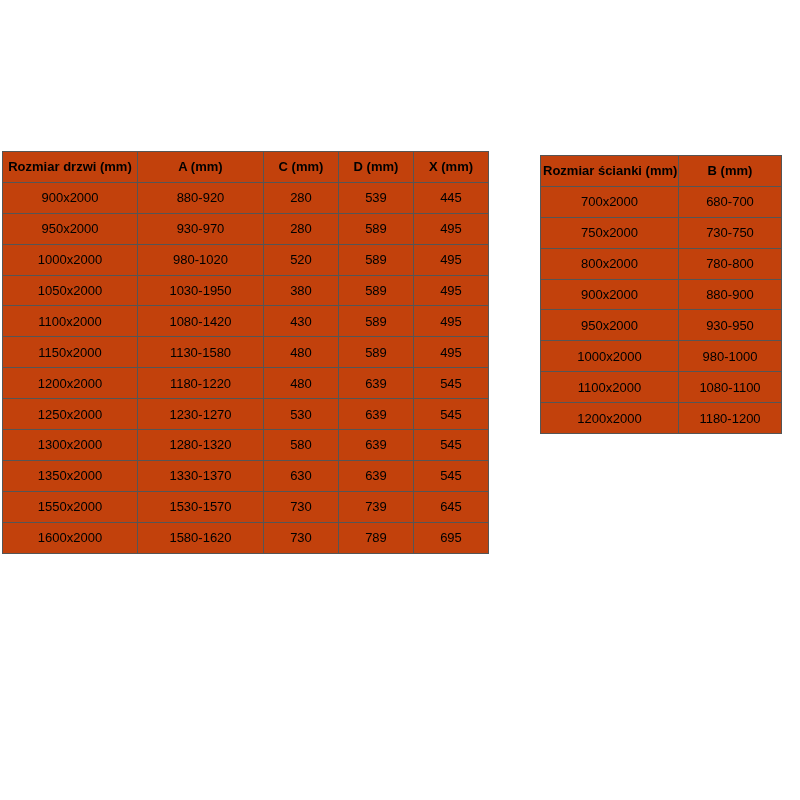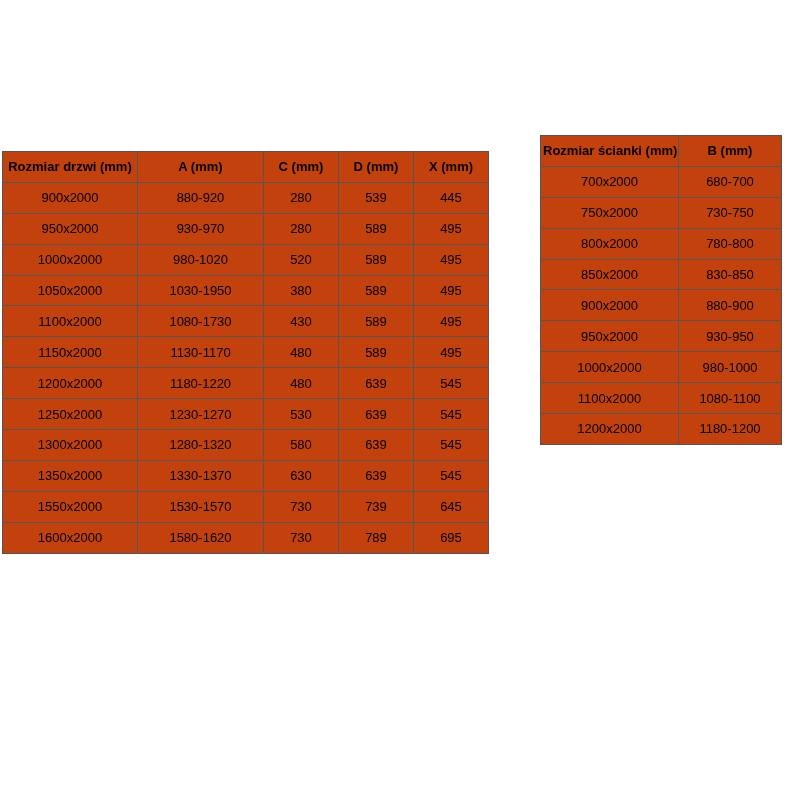--- a/index.html
+++ b/index.html
@@ -32,21 +32,21 @@
     font-size: 13px;
     line-height: 1;
     height: 29.9px;
     overflow: hidden;
     white-space: nowrap;
   }
   table.spec th {
     font-weight: 700;
   }
   #table-0 { left: 2px;   top: 151px; width: 486px; }
-  #table-1 { left: 540px; top: 135px; width: 241px; }
+  #table-1 { left: 540px; top: 155px; width: 241px; }
 </style>
 </head>
 <body>
 
 <div class="canvas">
 
   <table class="spec" id="table-0">
     <colgroup>
       <col style="width:135px">
       <col style="width:126px">
@@ -87,28 +87,28 @@
         </tr>
         <tr>
           <td>1050x2000</td>
           <td>1030-1950</td>
           <td>380</td>
           <td>589</td>
           <td>495</td>
         </tr>
         <tr>
           <td>1100x2000</td>
-          <td>1080-1730</td>
+          <td>1080-1420</td>
           <td>430</td>
           <td>589</td>
           <td>495</td>
         </tr>
         <tr>
           <td>1150x2000</td>
-          <td>1130-1170</td>
+          <td>1130-1580</td>
           <td>480</td>
           <td>589</td>
           <td>495</td>
         </tr>
         <tr>
           <td>1200x2000</td>
           <td>1180-1220</td>
           <td>480</td>
           <td>639</td>
           <td>545</td>
@@ -169,24 +169,20 @@
         </tr>
         <tr>
           <td>750x2000</td>
           <td>730-750</td>
         </tr>
         <tr>
           <td>800x2000</td>
           <td>780-800</td>
         </tr>
         <tr>
-          <td>850x2000</td>
-          <td>830-850</td>
-        </tr>
-        <tr>
           <td>900x2000</td>
           <td>880-900</td>
         </tr>
         <tr>
           <td>950x2000</td>
           <td>930-950</td>
         </tr>
         <tr>
           <td>1000x2000</td>
           <td>980-1000</td>

